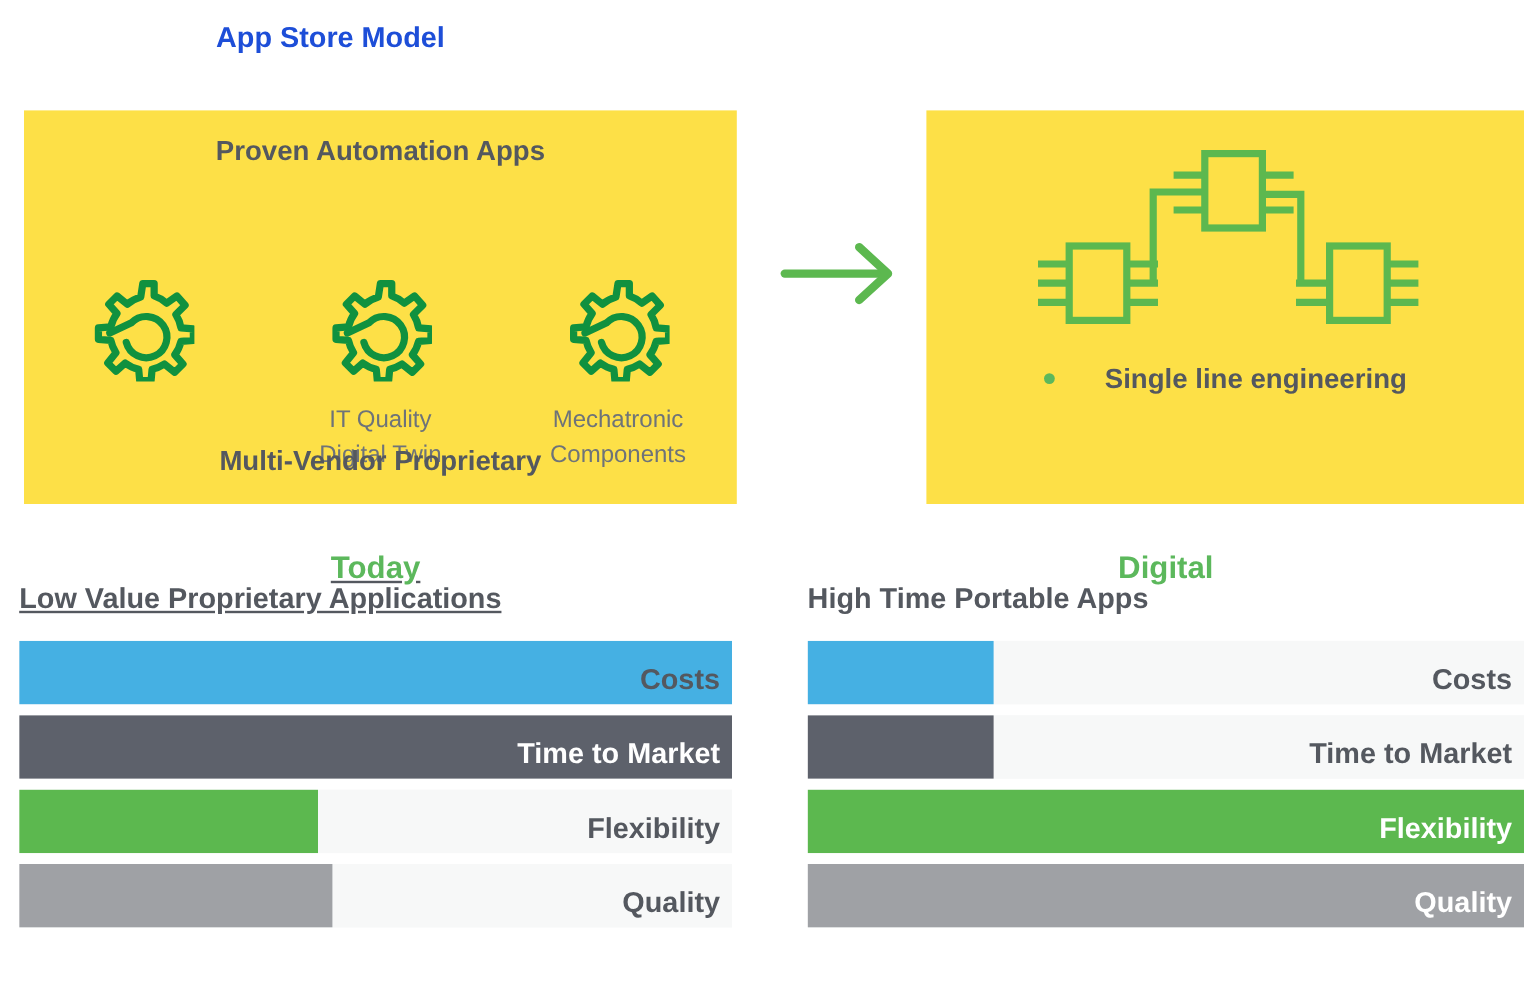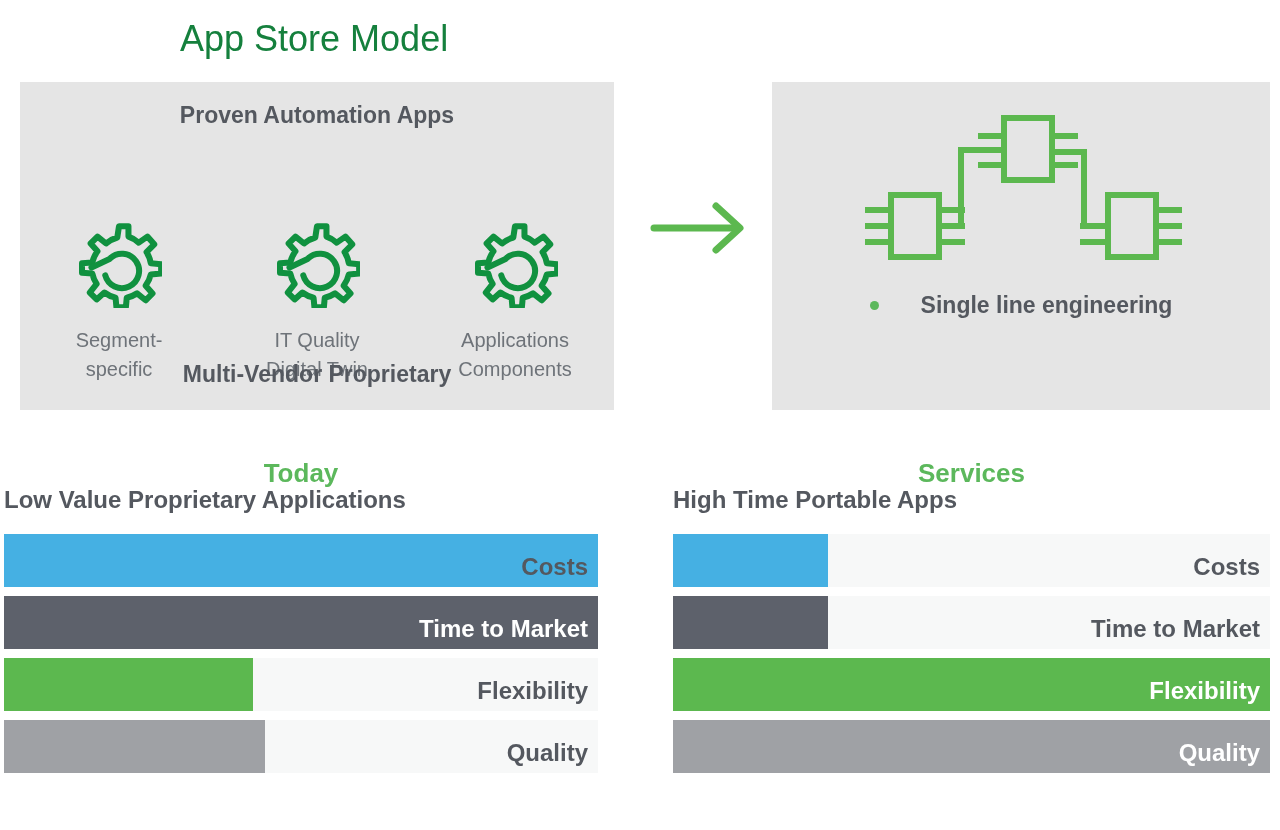--- a/index.html
+++ b/index.html
@@ -14,32 +14,32 @@
     color: #54585f;
     overflow: hidden;
     position: relative;
   }
 
   
   .main-title {
     position: absolute;
     left: 180px;
     top: 18px;
-    font-size: 36px;
-    font-weight: normal;
-    color: #15803d;
+    font-size: 24px;
+    font-weight: bold;
+    color: #1d4ed8;
     letter-spacing: 0px;
     white-space: nowrap;
   }
 
   
   .panel {
     position: absolute;
-    background: #e5e5e5;
-    top: 82px;
+    background: #fde047;
+    top: 92px;
     height: 328px;
   }
   .panel-left  { left: 20px;  width: 594px; }
   .panel-right { left: 772px; width: 498px; }
 
   .panel-heading {
     position: absolute;
     top: 20px;
     left: 0;
     width: 100%;
@@ -138,21 +138,21 @@
     position: absolute;
     top: 452px;
     left: 0;
     width: 1280px;
     height: 378px;
   }
   .col {
     position: absolute;
     top: 0;
   }
-  .col-today    { left: 4px;  width: 594px; }
+  .col-today    { left: 16px;  width: 594px; text-decoration: underline; }
   .col-tomorrow { left: 673px; width: 597px; }
 
   .col-title {
     text-align: center;
     font-size: 26px;
     font-weight: bold;
     color: #5cb85c;
     margin: 0;
     line-height: 1;
     padding-top: 8px;
@@ -206,43 +206,41 @@
 
   <div class="gear-row">
 
     <div class="gear-col">
       <span>
         <svg class="gear-icon" viewBox="0 0 100 100" aria-hidden="true">
           <path d="M50 5 L61 5 L61 17 A34 34 0 0 1 73 24 L83 17 L91 26 L82 35 A34 34 0 0 1 87 48 L99 49 L99 60 L87 61 A34 34 0 0 1 81 74 L89 83 L81 91 L71 83 A34 34 0 0 1 59 88 L58 99 L47 99 L46 88 A34 34 0 0 1 33 82 L24 90 L16 82 L24 72 A34 34 0 0 1 19 60 L7 59 L7 48 L19 47 A34 34 0 0 1 25 34 L17 25 L25 17 L35 25 A34 34 0 0 1 48 18 Z" fill="none" stroke="#10913f" stroke-width="7" stroke-linejoin="round"></path>
           <path d="M34 62 A20 20 0 1 0 39 43 L18 53" fill="none" stroke="#10913f" stroke-width="7" stroke-linecap="round"></path>
         </svg>
       </span>
-      <div class="gear-label">Segment-
-specific</div>
     </div>
 
     <div class="gear-col">
       <span>
         <svg class="gear-icon" viewBox="0 0 100 100" aria-hidden="true">
           <path d="M50 5 L61 5 L61 17 A34 34 0 0 1 73 24 L83 17 L91 26 L82 35 A34 34 0 0 1 87 48 L99 49 L99 60 L87 61 A34 34 0 0 1 81 74 L89 83 L81 91 L71 83 A34 34 0 0 1 59 88 L58 99 L47 99 L46 88 A34 34 0 0 1 33 82 L24 90 L16 82 L24 72 A34 34 0 0 1 19 60 L7 59 L7 48 L19 47 A34 34 0 0 1 25 34 L17 25 L25 17 L35 25 A34 34 0 0 1 48 18 Z" fill="none" stroke="#10913f" stroke-width="7" stroke-linejoin="round"></path>
           <path d="M34 62 A20 20 0 1 0 39 43 L18 53" fill="none" stroke="#10913f" stroke-width="7" stroke-linecap="round"></path>
         </svg>
       </span>
       <div class="gear-label">IT Quality
 Digital Twin</div>
     </div>
 
     <div class="gear-col">
       <span>
         <svg class="gear-icon" viewBox="0 0 100 100" aria-hidden="true">
           <path d="M50 5 L61 5 L61 17 A34 34 0 0 1 73 24 L83 17 L91 26 L82 35 A34 34 0 0 1 87 48 L99 49 L99 60 L87 61 A34 34 0 0 1 81 74 L89 83 L81 91 L71 83 A34 34 0 0 1 59 88 L58 99 L47 99 L46 88 A34 34 0 0 1 33 82 L24 90 L16 82 L24 72 A34 34 0 0 1 19 60 L7 59 L7 48 L19 47 A34 34 0 0 1 25 34 L17 25 L25 17 L35 25 A34 34 0 0 1 48 18 Z" fill="none" stroke="#10913f" stroke-width="7" stroke-linejoin="round"></path>
           <path d="M34 62 A20 20 0 1 0 39 43 L18 53" fill="none" stroke="#10913f" stroke-width="7" stroke-linecap="round"></path>
         </svg>
       </span>
-      <div class="gear-label">Applications
+      <div class="gear-label">Mechatronic
 Components</div>
     </div>
 
   </div>
 
   <div class="panel-footer">Multi-Vendor Proprietary</div>
 </div>
 
 <div class="arrow-wrap">
   <svg width="120" height="64" viewBox="0 0 120 64" aria-hidden="true">
@@ -313,21 +311,21 @@
 
       <div class="bar-track">
         <div class="bar-fill" style="width:44%;background:#9fa1a5;"></div>
         <div class="bar-label lbl-dark">Quality</div>
       </div>
 
     </div>
   </div>
 
   <div class="col col-tomorrow">
-    <div class="col-title">Services</div>
+    <div class="col-title">Digital</div>
     <div class="col-subtitle">High Time Portable Apps</div>
     <div class="bars">
 
       <div class="bar-track">
         <div class="bar-fill" style="width:26%;background:#45b0e3;"></div>
         <div class="bar-label lbl-dark">Costs</div>
       </div>
 
       <div class="bar-track">
         <div class="bar-fill" style="width:26%;background:#5d616b;"></div>

